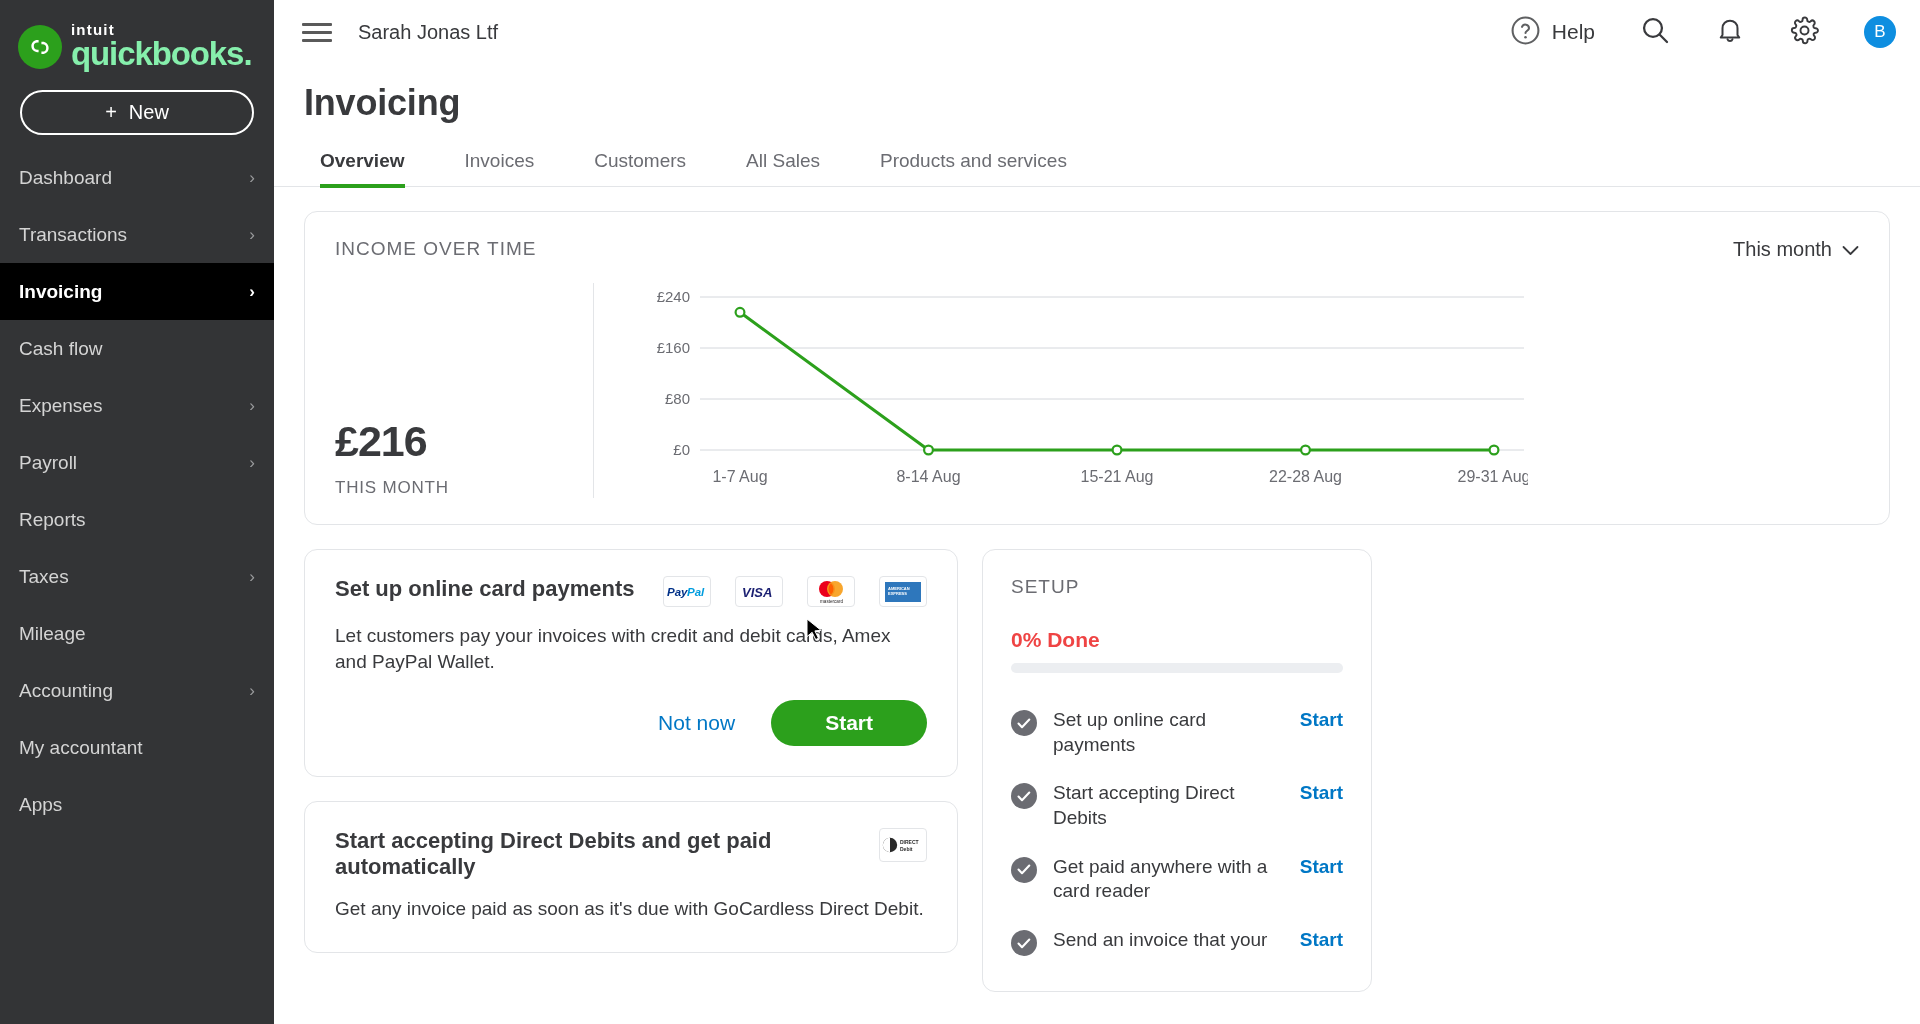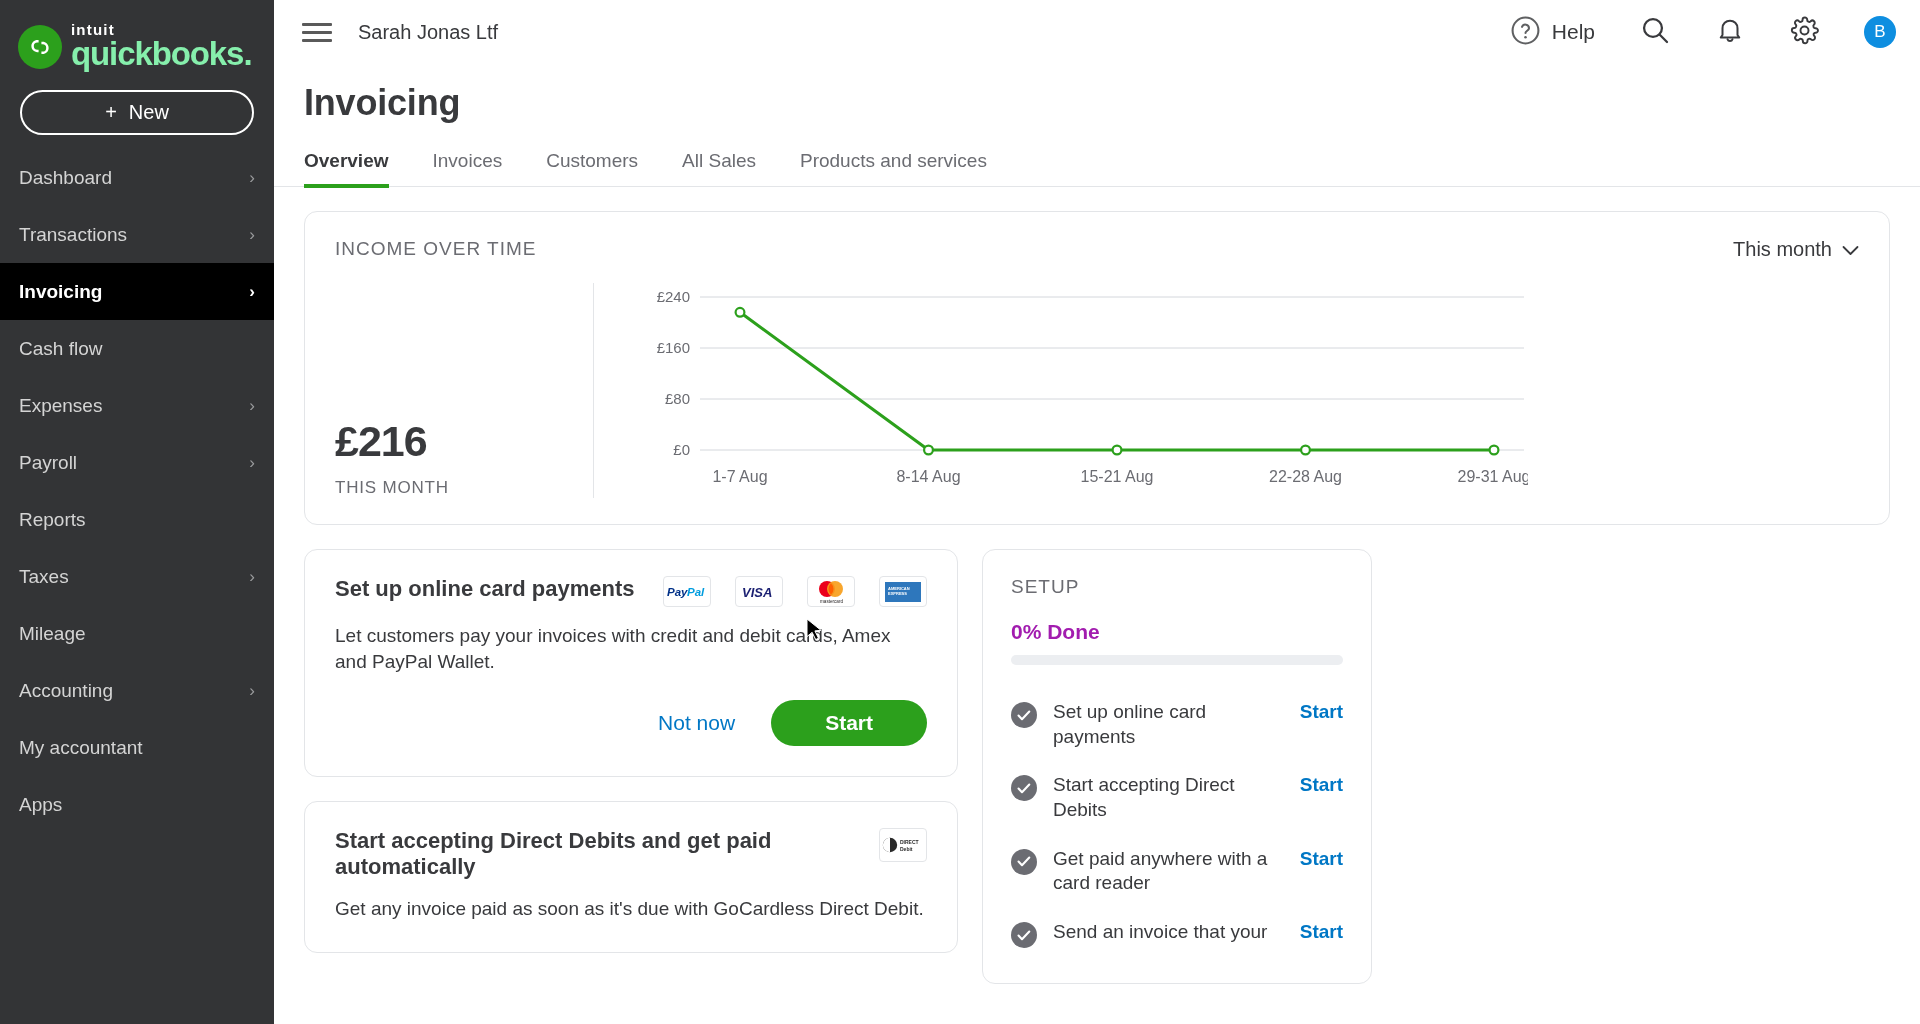--- a/index.html
+++ b/index.html
@@ -60,21 +60,21 @@
   .help-label { font-size:21px; color:#393a3d; }
   .icon-btn { cursor:pointer; margin-right:44px; display:flex; align-items:center; }
   .avatar {
     width:32px; height:32px; border-radius:50%; background:#0e8ee0;
     color:#fff; font-size:17px; display:flex; align-items:center; justify-content:center;
     cursor:pointer;
   }
 
   .page-title { font-size:36px; font-weight:700; color:#393a3d; padding:18px 0 0 30px; letter-spacing:-.2px; }
 
-  .tabs { display:flex; gap:0; padding:0 0 0 30px; margin-top:26px; border-bottom:1px solid #e3e5e8; }
+  .tabs { display:flex; gap:16px; padding:0 0 0 46px; margin-top:26px; border-bottom:1px solid #e3e5e8; }
   .tab {
     font-size:19px; color:#6b6c72; padding:0 22px 14px 22px;
     cursor:pointer; position:relative;
   }
   .tab:first-child { padding-left:0; }
   .tab.active { color:#393a3d; font-weight:700; }
   .tab.active::after {
     content:""; position:absolute; left:0; right:22px; bottom:-2px; height:4px; background:#2ca01c;
   }
 
@@ -115,21 +115,21 @@
   .paylogos { display:flex; gap:24px; }
   .paylogo {
     width:48px; height:31px; border:1px solid #e3e5e8; border-radius:4px;
     background:#fff; display:flex; align-items:center; justify-content:center; overflow:hidden;
   }
   .dd-logo { width:50px; height:34px; border:1px solid #e3e5e8; border-radius:4px; display:flex; align-items:center; justify-content:center; gap:2px; background:#fff; }
 
   
   .setup { padding:26px 28px 20px 28px; }
   .setup-title { font-size:19px; letter-spacing:1px; color:#6b6c72; }
-  .setup-pct { font-size:21px; font-weight:700; color:#a21caf; margin-top:22px; }
+  .setup-pct { font-size:21px; font-weight:700; color:#ef4444; margin-top:30px; }
   .progress { height:10px; border-radius:6px; background:#eceef1; margin-top:11px; overflow:hidden; }
   .progress-fill { height:100%; background:#2ca01c; border-radius:6px; }
   .setup-list { margin-top:26px; display:flex; flex-direction:column; }
   .setup-item { display:flex; align-items:flex-start; gap:16px; padding:9px 0 15px 0; }
   .check {
     width:26px; height:26px; min-width:26px; border-radius:50%; background:#6b6c72;
     display:flex; align-items:center; justify-content:center; margin-top:2px;
   }
   .setup-label { font-size:19px; color:#393a3d; flex:1; line-height:1.3; }
   .setup-start { font-size:19px; color:#0077c5; font-weight:700; cursor:pointer; margin-top:1px; }

